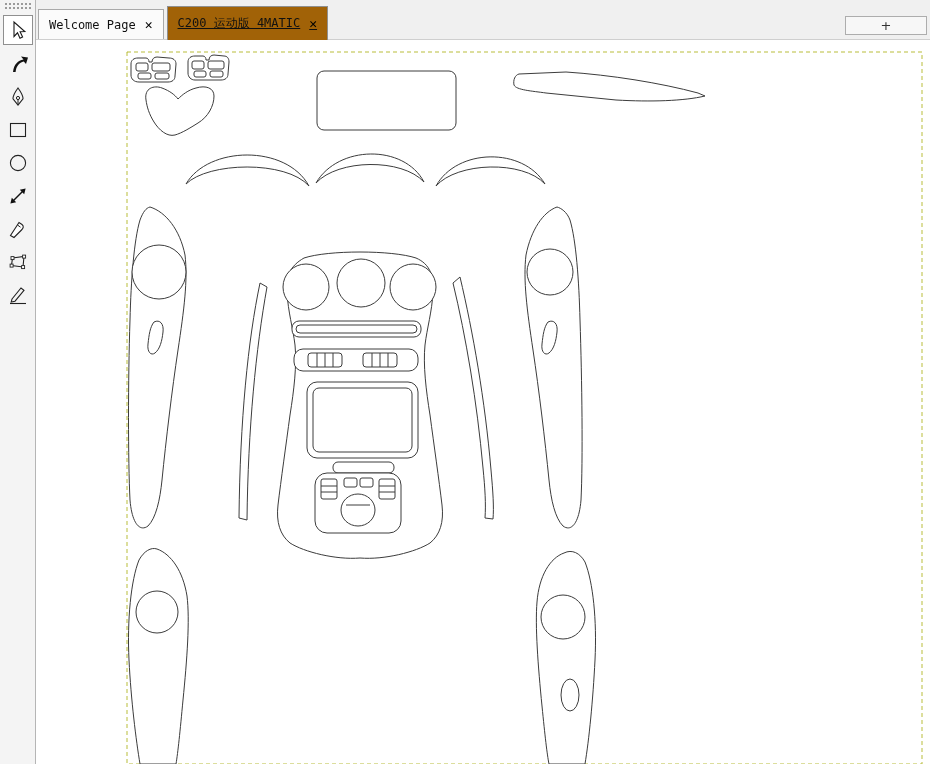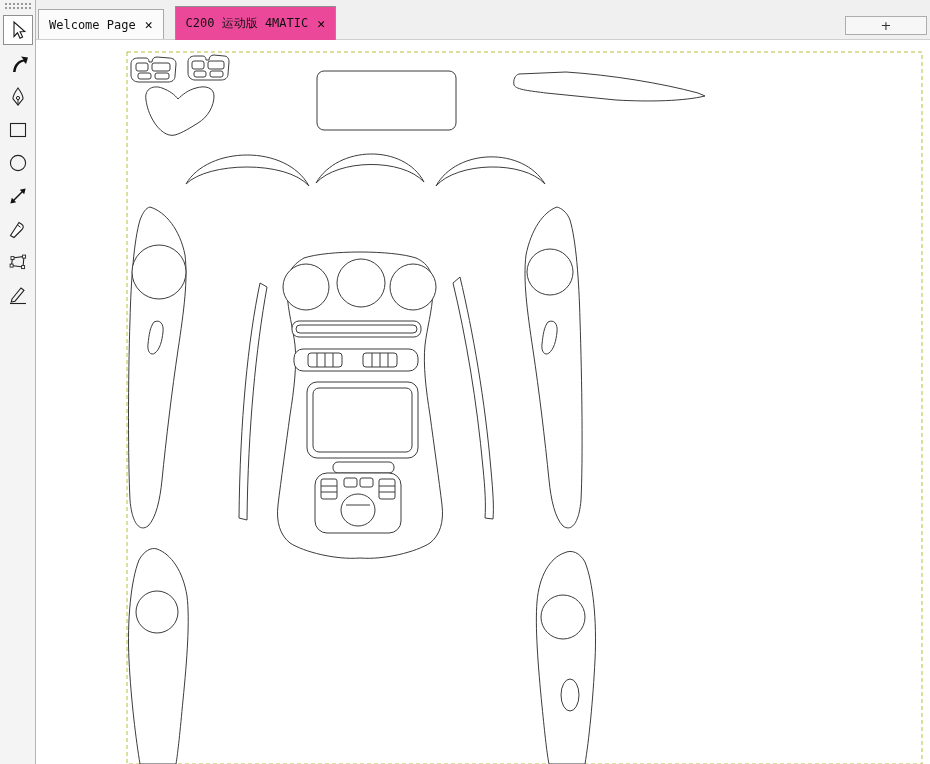--- a/index.html
+++ b/index.html
@@ -32,30 +32,31 @@
   }
   .tool svg { display:block; }
 
   
   .tabbar {
     position: absolute; left:36px; top:0; width:894px; height:40px;
     background: #f0f0f0; border-bottom: 1px solid #cfcfcf;
     display: flex; align-items: flex-end;
   }
   .tab {
-    height: 30px; margin-right: 11px;
+    height: 30px; margin-right: 3px;
     padding: 0 10px; display: flex; align-items: center; gap: 9px;
     font-size: 12px; color:#111;
     background: #fbfbfb; border: 1px solid #a9a9a9; border-bottom: none;
     cursor: pointer; white-space: nowrap;
   }
   .tab:first-of-type { margin-left: 2px; }
   .tab.active {
-    height: 34px; background:#ec4899; margin-bottom:-1px;
+    height: 34px; background:#a16207; margin-bottom:-1px;
     border-color:#8f8f8f;
+    text-decoration:underline;
   }
   .tab .close { font-weight: bold; font-size: 13px; color:#000; cursor:pointer; }
   .newtab {
     position:absolute; right:3px; top:16px; width:82px; height:19px;
     border:1px solid #adadad; background:#f7f7f7;
     display:flex; align-items:center; justify-content:center;
     font-size:13px; color:#333; cursor:pointer;
     font-family: "DejaVu Sans", "Liberation Sans", sans-serif;
   }
 

